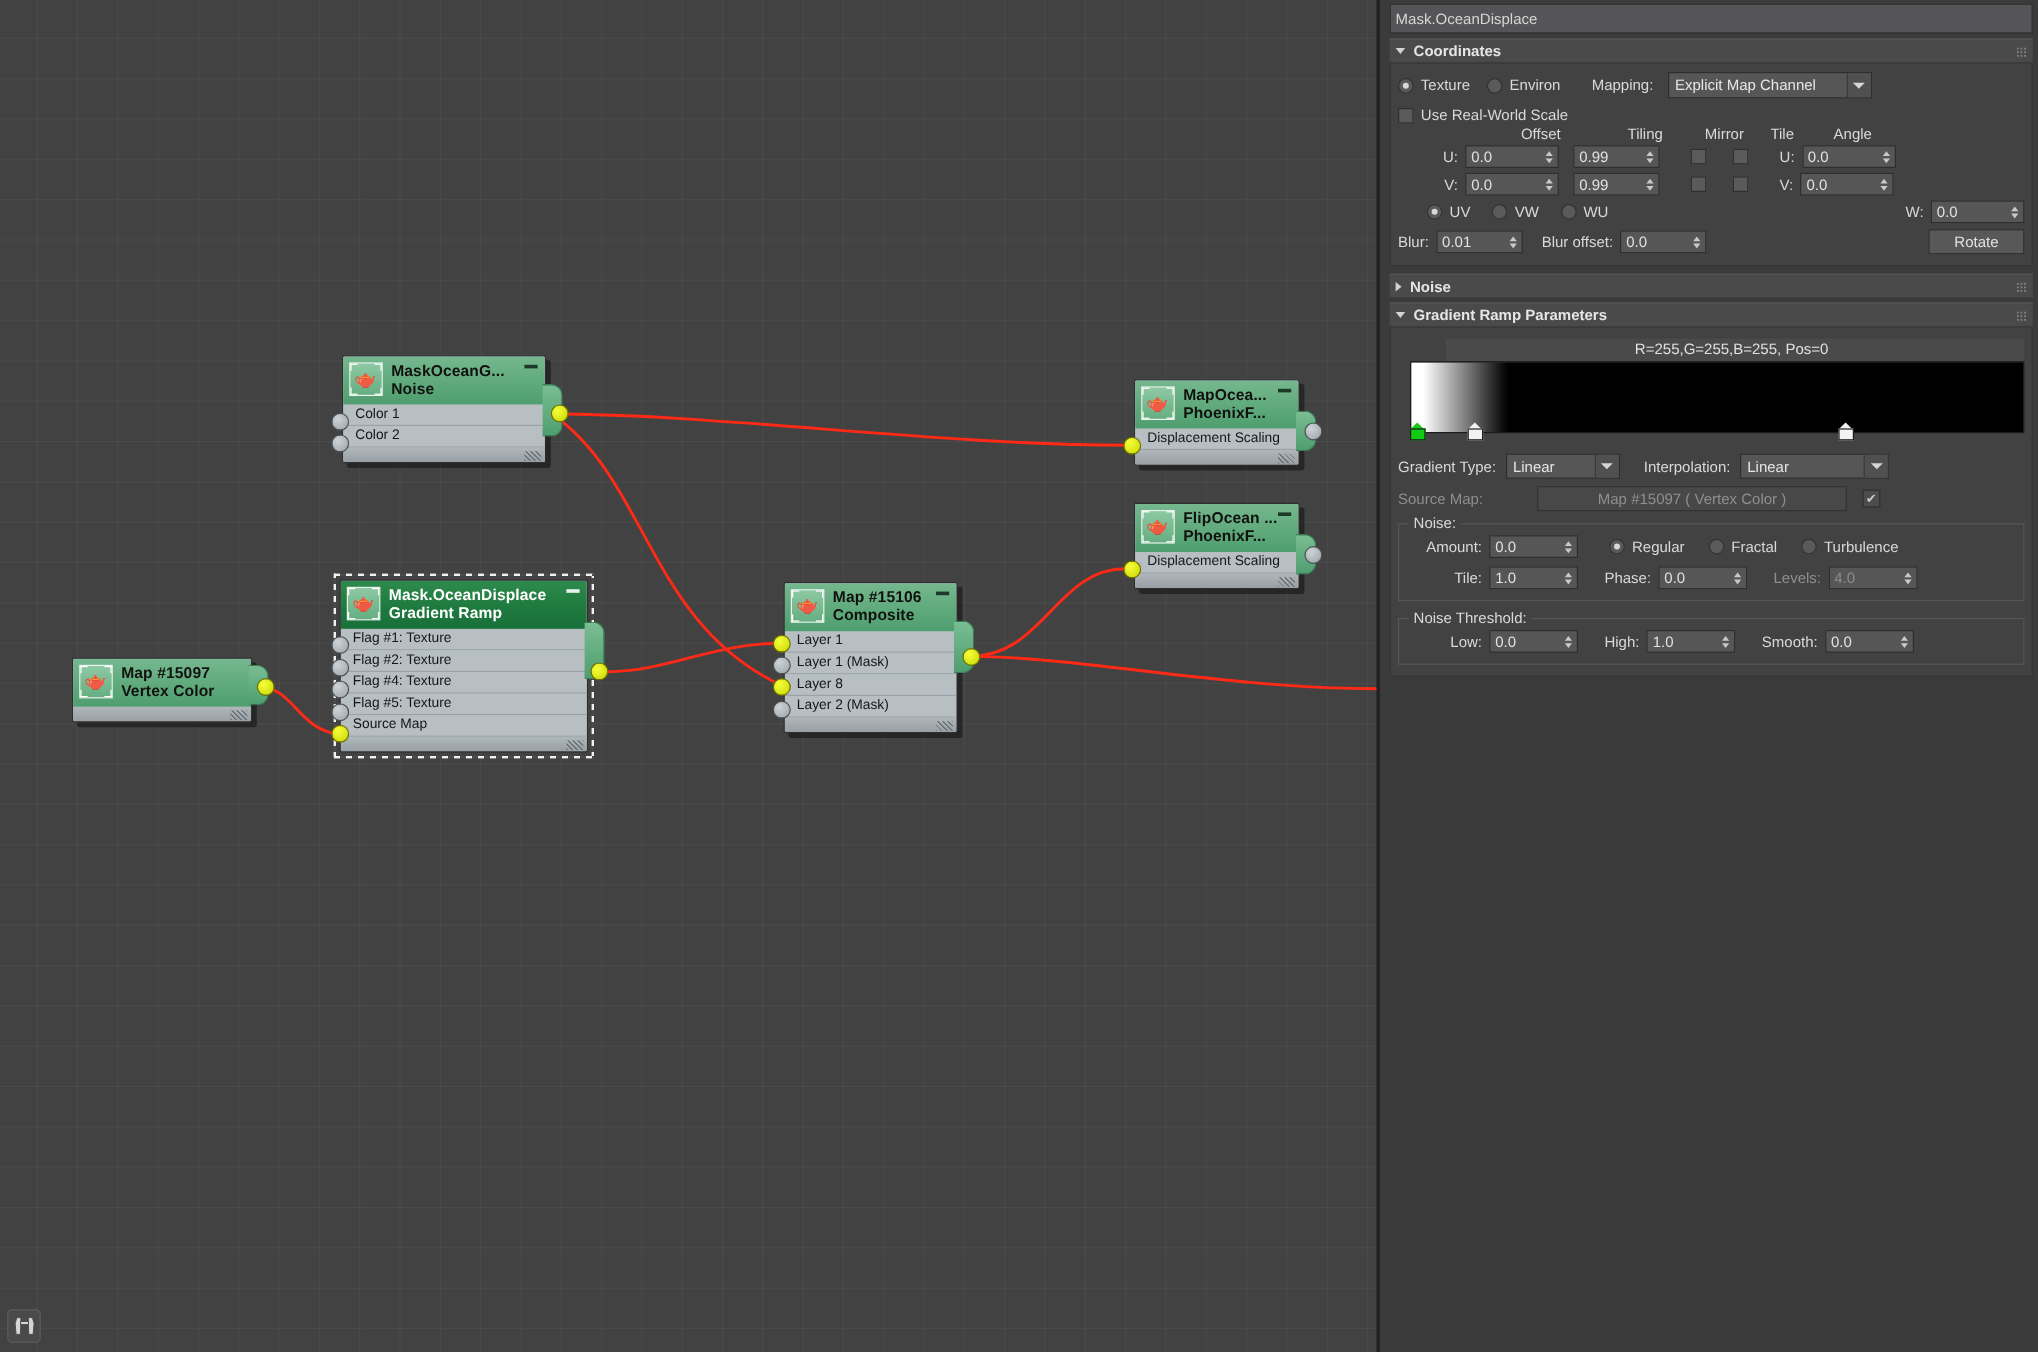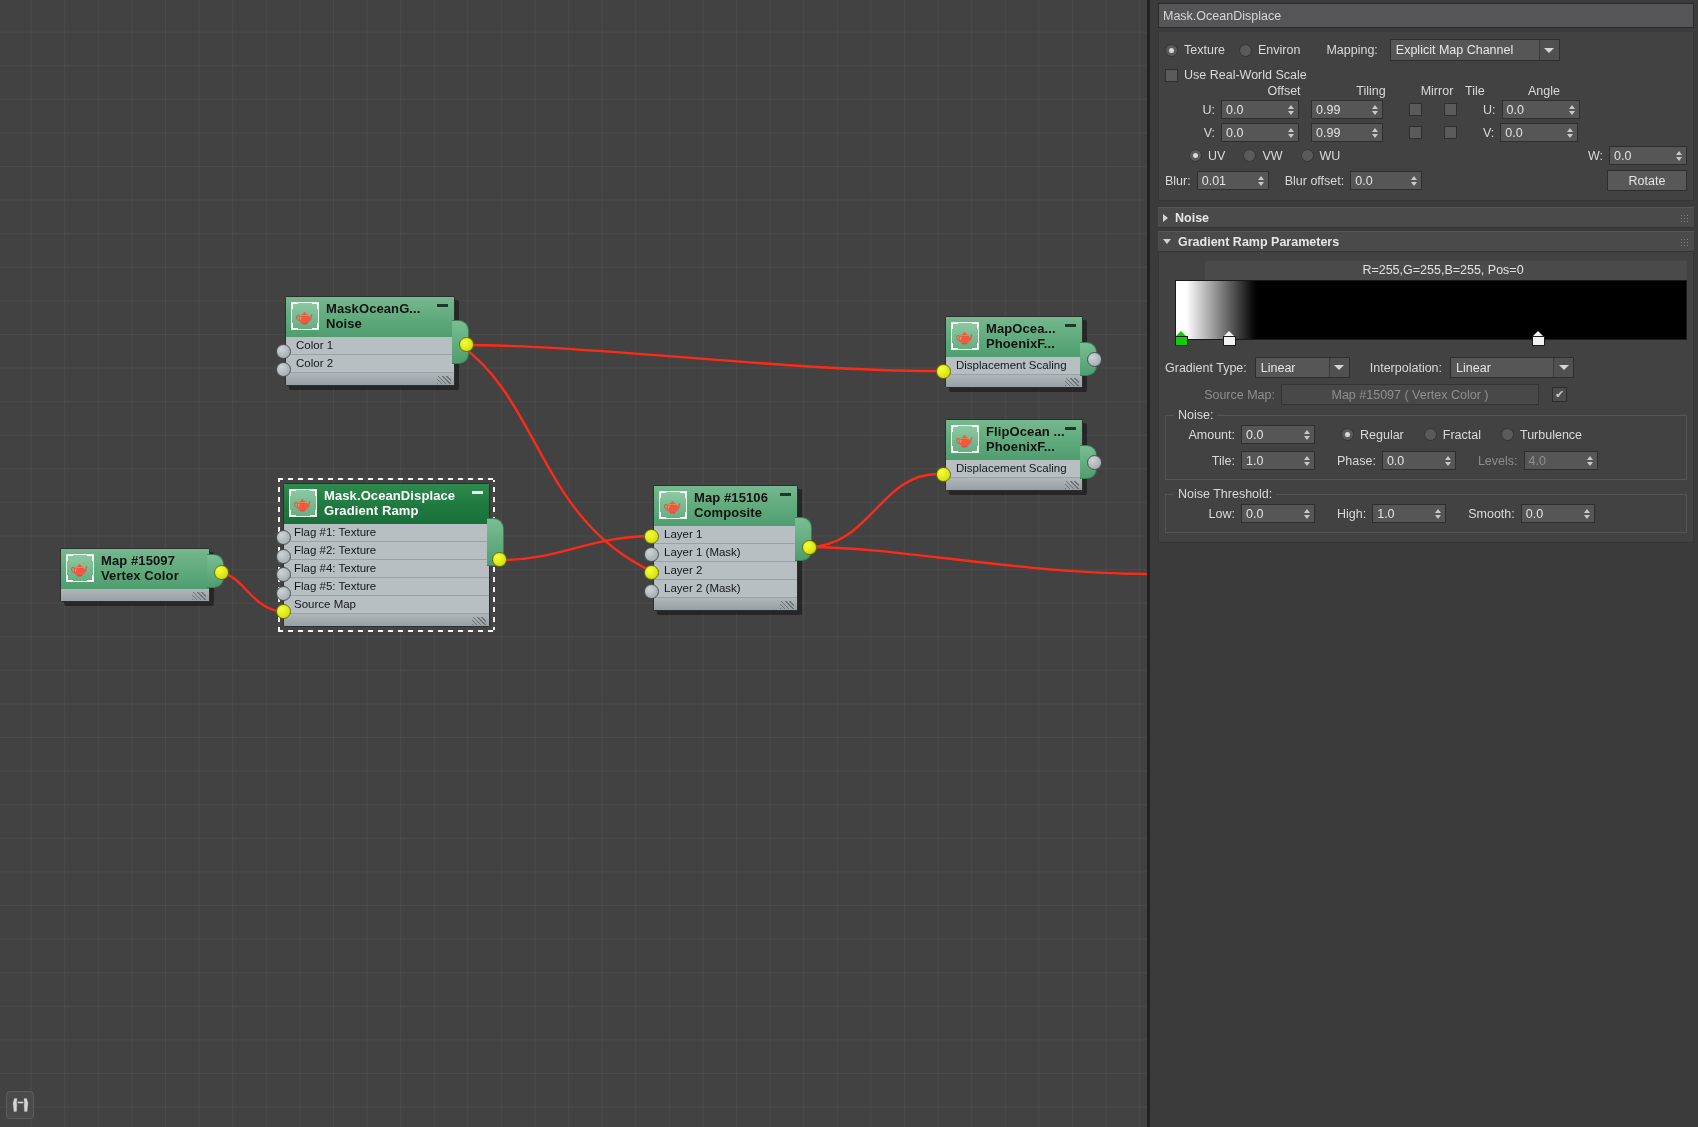--- a/index.html
+++ b/index.html
@@ -264,21 +264,21 @@
             <span class="pot">🫖</span>
           </div>
           <div class="ntitles">
             <div class="ntitle">Map #15106</div>
             <div class="nsub">Composite</div>
           </div>
           <span class="nminus"></span>
         </div>
         <div class="nrow">Layer 1</div>
         <div class="nrow">Layer 1 (Mask)</div>
-        <div class="nrow">Layer 2</div>
+        <div class="nrow">Layer 8</div>
         <div class="nrow">Layer 2 (Mask)</div>
         <div class="nfoot"></div>
       </div>
       <div class="socket yellow" style="left:-9px; top:44px;"></div>
       <div class="socket in grey" style="top:62px;"></div>
       <div class="socket yellow" style="left:-9px; top:80px;"></div>
       <div class="socket in grey" style="top:99px;"></div>
       <div class="outcap" style="top:32px; height:44px;"></div>
       <div class="socket yellow" style="right:-19px; top:55px;"></div>
     </div>
@@ -340,20 +340,25 @@
         <rect x="6.2" y="4.2" width="6.6" height="2.6" fill="#d6d6d6" stroke="#4a4a4a" stroke-width="0.8"></rect>
       </svg>
     </div>
   </div>
 
   <div id="panel">
 
     <div class="pnametag">Mask.OceanDisplace</div>
 
     <div class="rollout">
+      <div class="rhead">
+        <span class="tri open"></span>
+        <span class="rtitle">Coordinates</span>
+        <span class="grip"></span>
+      </div>
       <div class="rbody">
 
         <div class="row" style="margin-bottom:7px;">
           <span class="radio on"></span>
           <span class="lbl">Texture</span>
           <span class="radio" style="margin-left:8px;"></span>
           <span class="lbl">Environ</span>
           <span class="lbl" style="margin-left:20px;">Mapping:</span>
           <span class="combo" style="width:170px; margin-left:6px;">
             <span>Explicit Map Channel</span>
@@ -365,21 +370,21 @@
         <div class="row" style="margin-bottom:2px;">
           <span class="chk"></span>
           <span class="lbl">Use Real-World Scale</span>
         </div>
 
         <div class="row" style="margin-bottom:2px; justify-content:flex-start;">
           <span class="lbl" style="width:70px;"></span>
           <span class="lbl" style="width:86px; text-align:center;">Offset</span>
           <span class="lbl" style="width:76px; text-align:center;">Tiling</span>
           <span class="lbl" style="width:44px; text-align:center;">Mirror</span>
-          <span class="lbl" style="width:30px; text-align:left;">Tile</span>
+          <span class="lbl" style="width:30px; text-align:right;">Tile</span>
           <span class="lbl" style="width:86px; text-align:center;">Angle</span>
         </div>
 
         <div class="row" style="margin-bottom:4px;">
           <span class="lbl" style="width:50px; text-align:right;">U:</span>
           <span class="spin" style="width:78px;">
             <span>0.0</span>
             <span class="arrows">
                 <i class="up"></i>
                 <i class="dn"></i>
@@ -514,21 +519,21 @@
             <span class="caret"></span>
           </span>
           <span class="lbl" style="margin-left:14px;">Interpolation:</span>
           <span class="combo" style="width:124px; height:21px; margin-left:2px;">
             <span>Linear</span>
             <span class="caret"></span>
           </span>
         </div>
 
         <div class="row" style="margin-bottom:10px;">
-          <span class="lbl dim" style="width:110px; text-align:right;">Source Map:</span>
+          <span class="lbl dim" style="width:110px; ">Source Map:</span>
           <span class="srcmap" style="max-width:258px;">Map #15097  ( Vertex Color )</span>
           <span class="small-chk" style="margin-left:7px;">✔</span>
         </div>
 
         <div class="fieldset">
           <span class="legend">Noise:</span>
           <div class="row" style="margin-bottom:7px;">
             <span class="lbl" style="width:62px; text-align:right;">Amount:</span>
             <span class="spin" style="width:74px;">
               <span>0.0</span>

